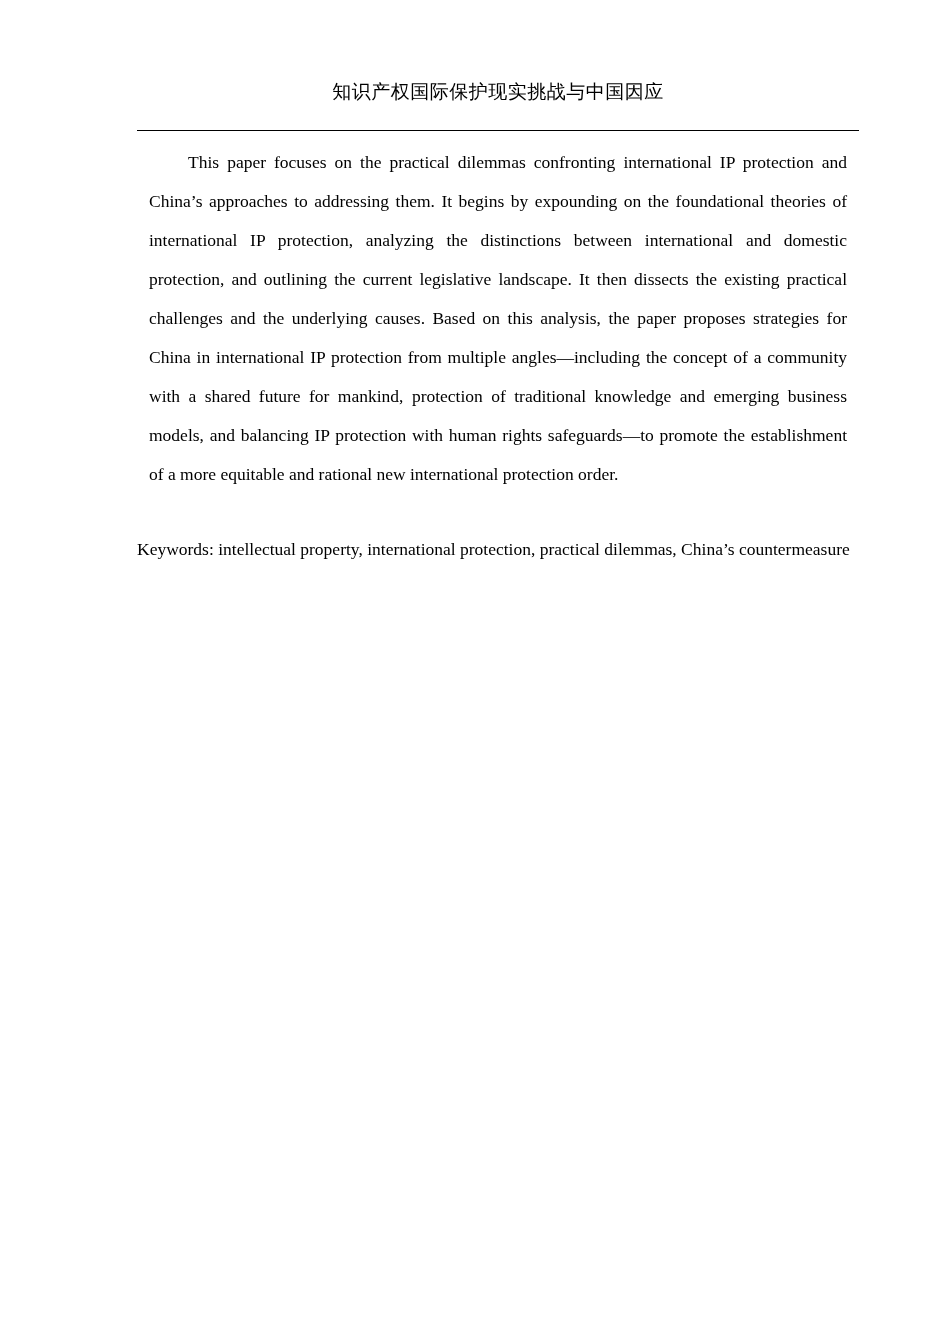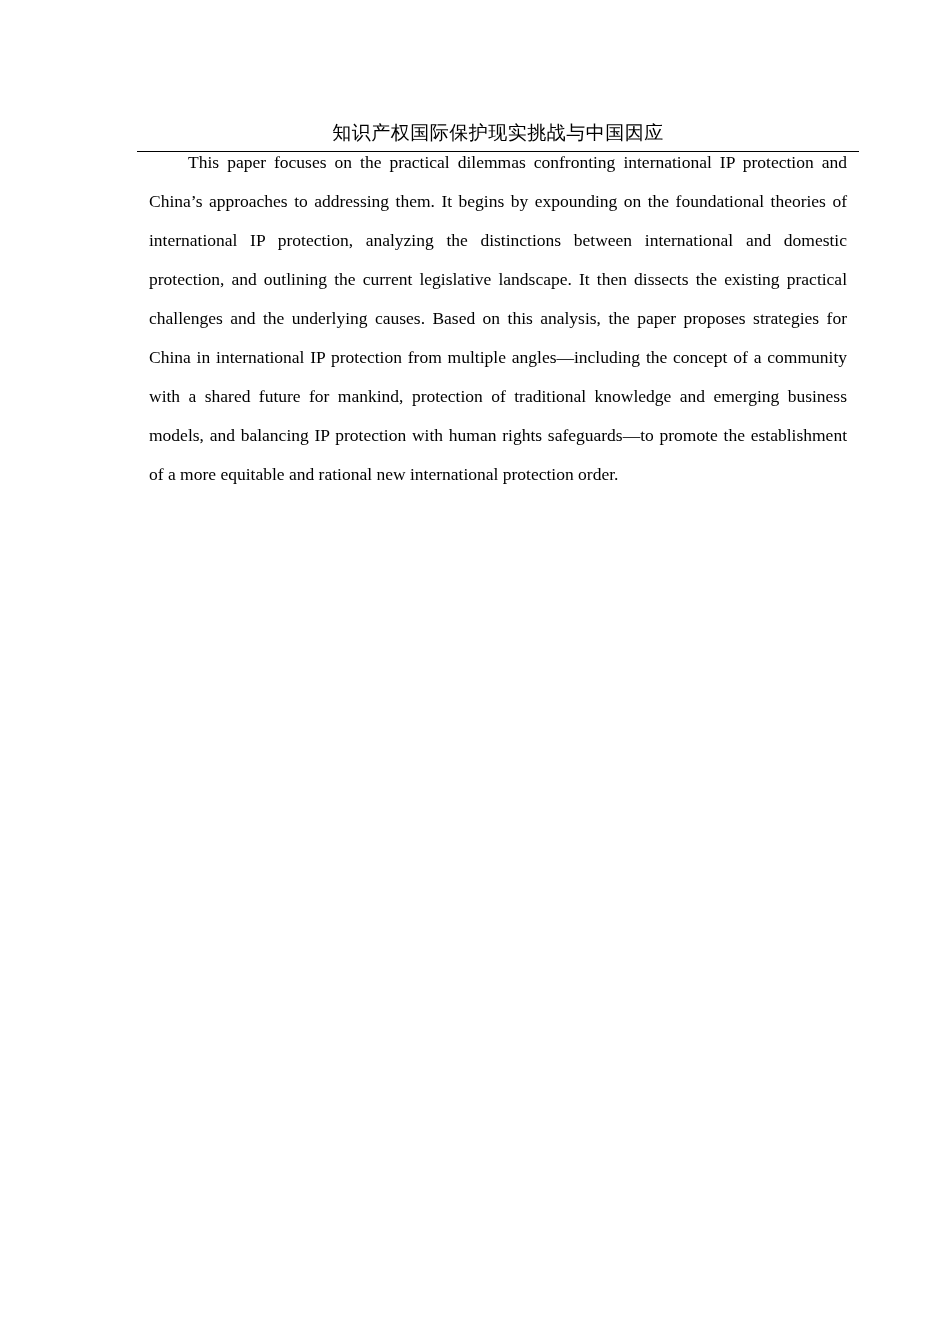--- a/index.html
+++ b/index.html
@@ -19,22 +19,21 @@
   }
   .text-block {
     position: absolute;
     left: 137px;
     width: 722px;
   }
   .running-head {
     top: 78px;
     text-align: center;
     border-bottom: 1.5px solid #000000;
-    padding-bottom: 5px;
-    margin-top: 41px;
+    padding-bottom: 25px;
   }
   .running-title {
     font-size: 19px;
     line-height: 27px;
     letter-spacing: 0.5px;
     white-space: nowrap;
   }
   .content {
     top: 126px;
   }
@@ -60,15 +59,16 @@
 
 <div class="page">
 
   <header class="text-block running-head">
     <div class="running-title">知识产权国际保护现实挑战与中国因应</div>
   </header>
 
   <main class="text-block content">
     <p class="abstract">This paper focuses on the practical dilemmas confronting international IP protection and China’s approaches to addressing them. It begins by expounding on the foundational theories of international IP protection, analyzing the distinctions between international and domestic protection, and outlining the current legislative landscape. It then dissects the existing practical challenges and the underlying causes. Based on this analysis, the paper proposes strategies for China in international IP protection from multiple angles—including the concept of a community with a shared future for mankind, protection of traditional knowledge and emerging business models, and balancing IP protection with human rights safeguards—to promote the establishment of a more equitable and rational new international protection order.</p>
 
+    <p class="keywords">Keywords: intellectual property, international protection, practical dilemmas, China’s countermeasure</p>
   </main>
 
 </div>
 
 </body></html>

